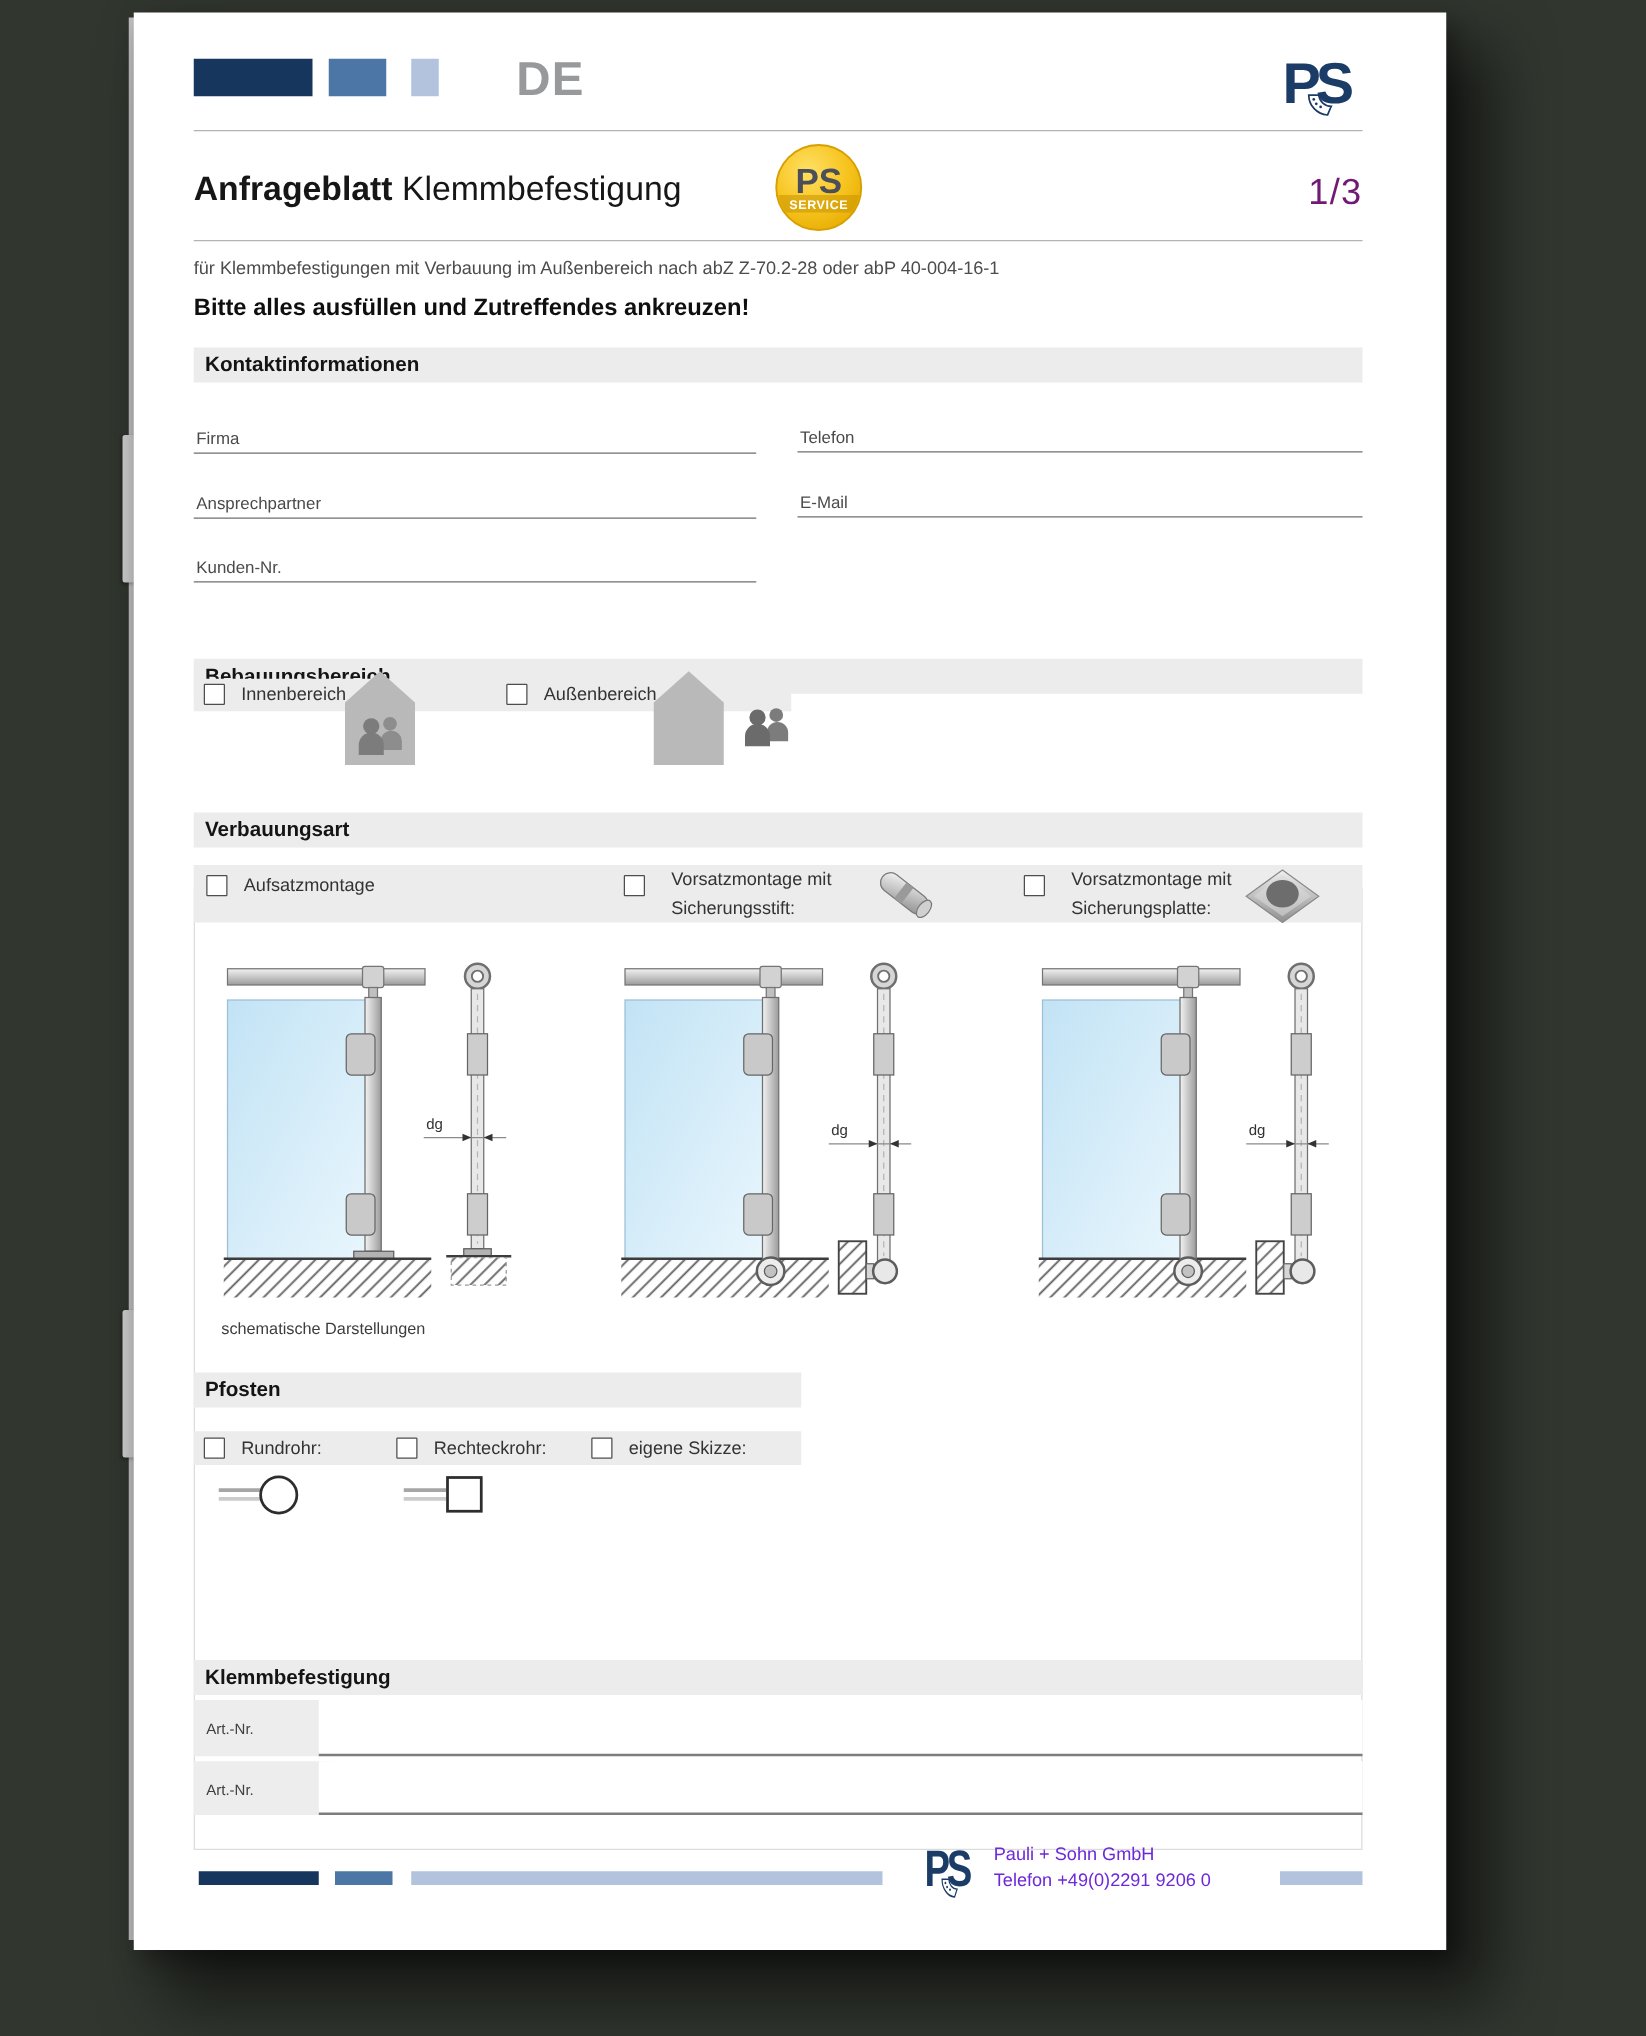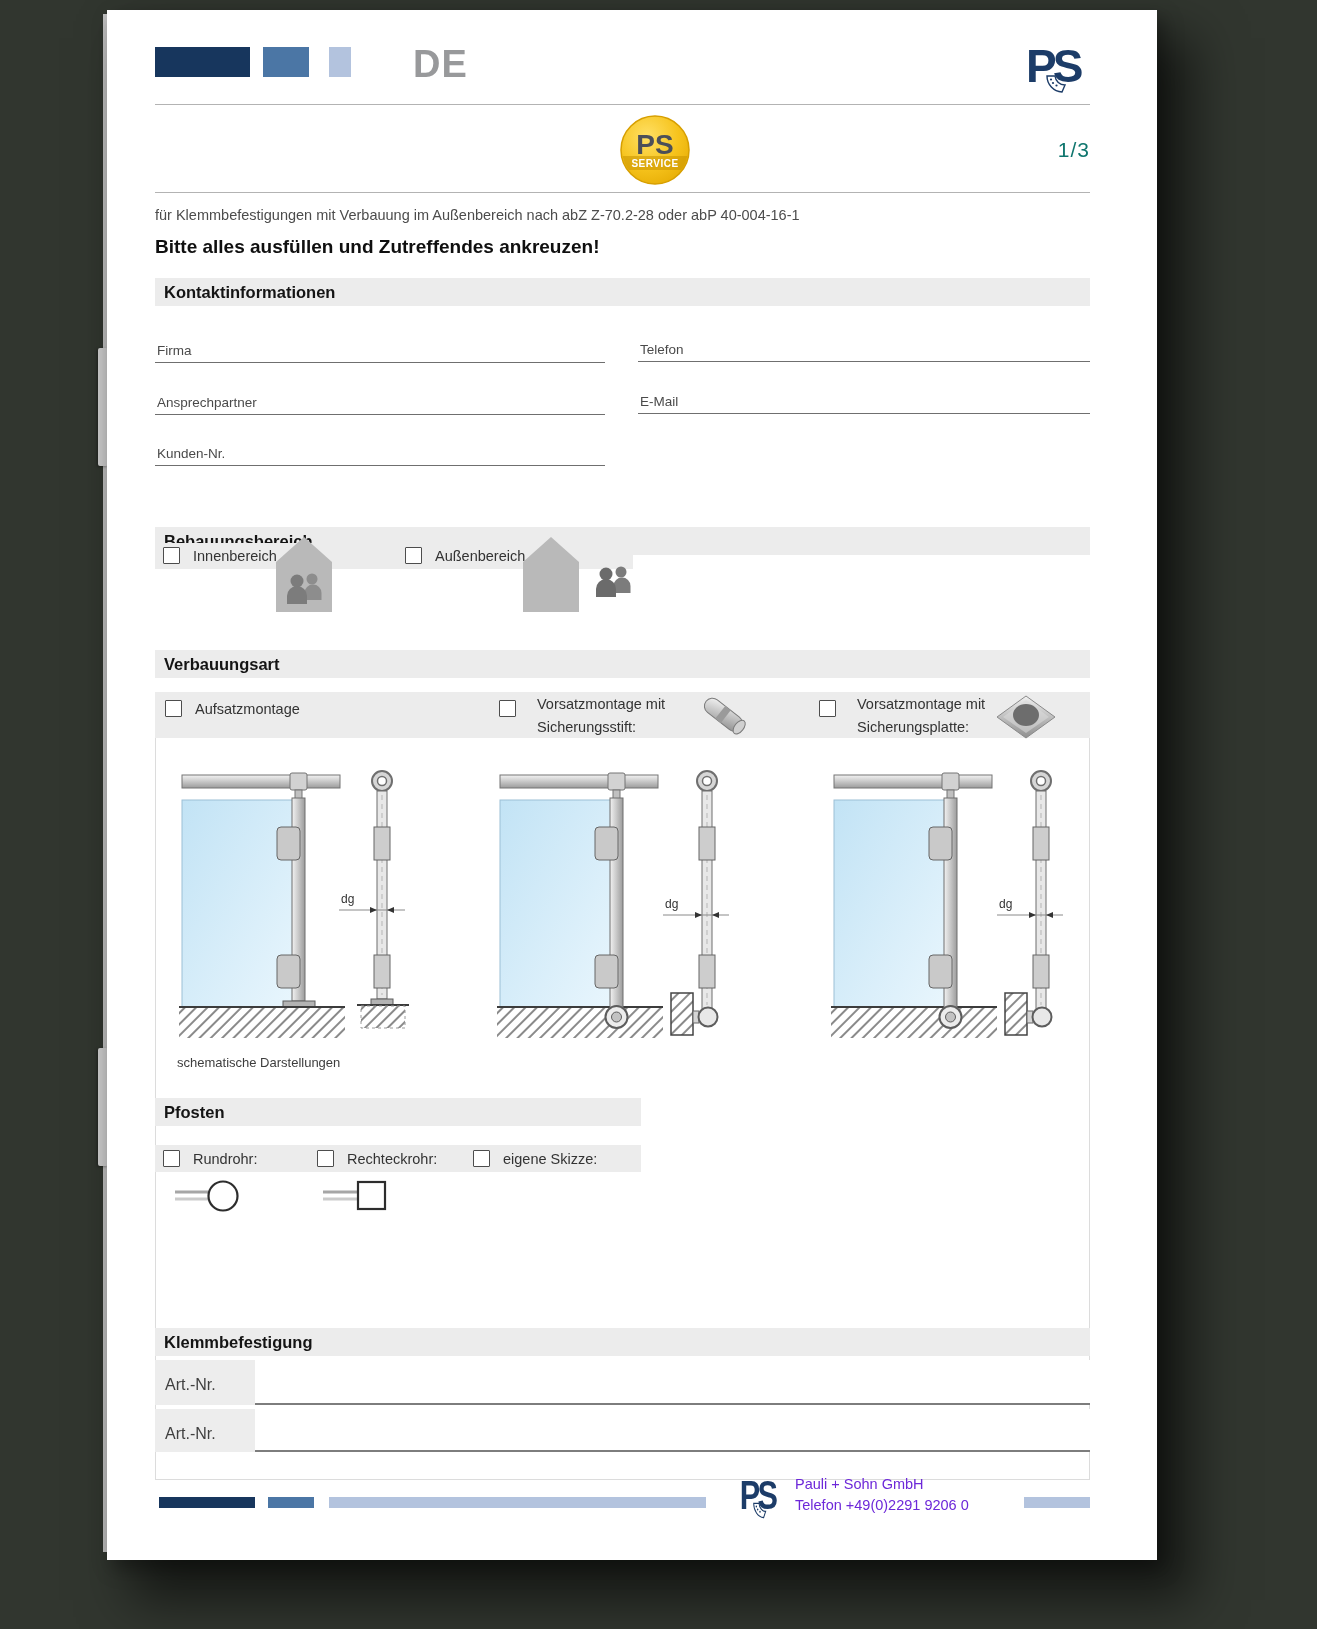--- a/index.html
+++ b/index.html
@@ -19,41 +19,41 @@
     box-shadow: 6px 8px 18px rgba(0,0,0,.35), 30px 34px 48px 6px rgba(0,0,0,.55);
   }
   .brandbar { position:absolute; top:37px; height:30px; }
   .bar-dark   { background:#17365d; }
   .bar-medium { background:#4b76a5; }
   .bar-light  { background:#b3c3de; }
   .lang-code { position:absolute; left:306px; top:33px; font-size:38px; font-weight:bold; color:#98999b; letter-spacing:1px; }
   .rule { position:absolute; left:48px; width:935px; height:1px; background:#b3b3b3; }
   .doc-title { position:absolute; left:48px; top:126px; font-size:27px; color:#161616; }
   .doc-title b { font-weight:700; }
-  .page-num { position:absolute; left:48px; top:128px; width:935px; text-align:right; font-size:21px; color:#0f766e; letter-spacing:1px; }
+  .page-num { position:absolute; left:48px; top:128px; width:935px; text-align:right; font-size:29px; color:#701a75; letter-spacing:1px; }
   .subtitle { position:absolute; left:48px; top:197px; font-size:14.5px; color:#4c4c4c; }
   .instruction { position:absolute; left:48px; top:226px; font-size:19px; font-weight:bold; color:#0f0f0f; }
   .section-bar {
     position:absolute; left:48px; height:28px; background:#ececec;
     font-size:16.5px; font-weight:bold; color:#141414;
     line-height:28px; padding-left:9px;
   }
   .strip { position:absolute; left:48px; background:#ececec; }
   .cb {
     position:absolute; width:17px; height:17px; background:#fff;
     border:1.5px solid #4d4d4d; border-radius:1px;
   }
   .cb-label { position:absolute; font-size:14.5px; color:#333; white-space:nowrap; }
   .field { position:absolute; border-bottom:1.5px solid #6f6f6f; height:28px; }
   .field .flabel { position:absolute; left:2px; bottom:4px; font-size:13.5px; color:#4a4a4a; }
   .panel { position:absolute; left:48px; top:700px; width:935px; height:770px; border:1px solid #dcdcdc; background:#fff; }
   .caption { position:absolute; left:70px; top:1045px; font-size:13px; color:#3d3d3d; }
   .artnr-cell {
     position:absolute; left:48px; width:112px; background:#ededed;
-    font-size:16px; color:#3f3f3f; padding:16px 0 0 10px;
+    font-size:12px; color:#3f3f3f; padding:16px 0 0 10px;
   }
   .artnr-input { position:absolute; border-bottom:2px solid #7d7d7d; background:#fff; }
   .footer-text { position:absolute; font-size:14.5px; color:#6d28d9; line-height:21px; }
   .footbar { position:absolute; height:11px; }
   svg { display:block; }
 </style>
 </head>
 <body>
 
 <svg width="0" height="0" style="position:absolute">
@@ -109,20 +109,23 @@
   <svg class="abs" style="left:918px; top:33px;" width="68" height="54" viewBox="0 0 68 54">
     <text x="1" y="39" font-family="Liberation Sans, sans-serif" font-size="46" font-weight="bold" fill="#1c3c68" letter-spacing="-4">PS</text>
     <path d="M22 33 a16 16 0 0 0 15 16 l3 -7 a10 10 0 0 1 -10 -9 z" fill="#ffffff" stroke="#1c3c68" stroke-width="1.4"></path>
     <circle cx="28" cy="40" r="1.1" fill="#1c3c68"></circle>
     <circle cx="31.5" cy="42.5" r="1.1" fill="#1c3c68"></circle>
     <circle cx="26" cy="36.5" r="1.1" fill="#1c3c68"></circle>
   </svg>
 
   <div class="rule" style="top:94px"></div>
 
+  <div class="doc-title">
+    <b>Anfrageblatt</b>&nbsp;<span>Klemmbefestigung</span>
+  </div>
   <div class="page-num">1/3</div>
 
   <svg class="abs" style="left:512px; top:104px;" width="72" height="72" viewBox="0 0 72 72">
     <circle cx="36" cy="36" r="34" fill="url(#gBadge)" stroke="#d79f00" stroke-width="1.5"></circle>
     <rect x="2" y="42" width="68" height="14" fill="#c89400" opacity="0.55" clip-path="url(#badgeClip)"></rect>
     <text x="36" y="40" text-anchor="middle" font-family="Liberation Sans, sans-serif" font-size="28" font-weight="bold" fill="#4c4f59">PS</text>
     <text x="36" y="53" text-anchor="middle" font-family="Liberation Sans, sans-serif" font-size="10" font-weight="bold" fill="#ffffff" letter-spacing="0.5">SERVICE</text>
   </svg>
 
   <div class="rule" style="top:182px"></div>

